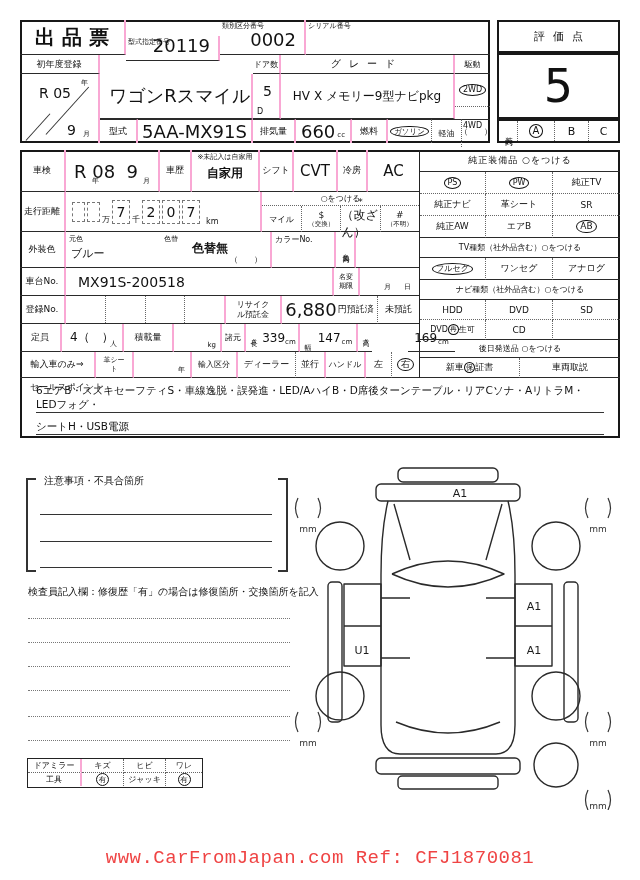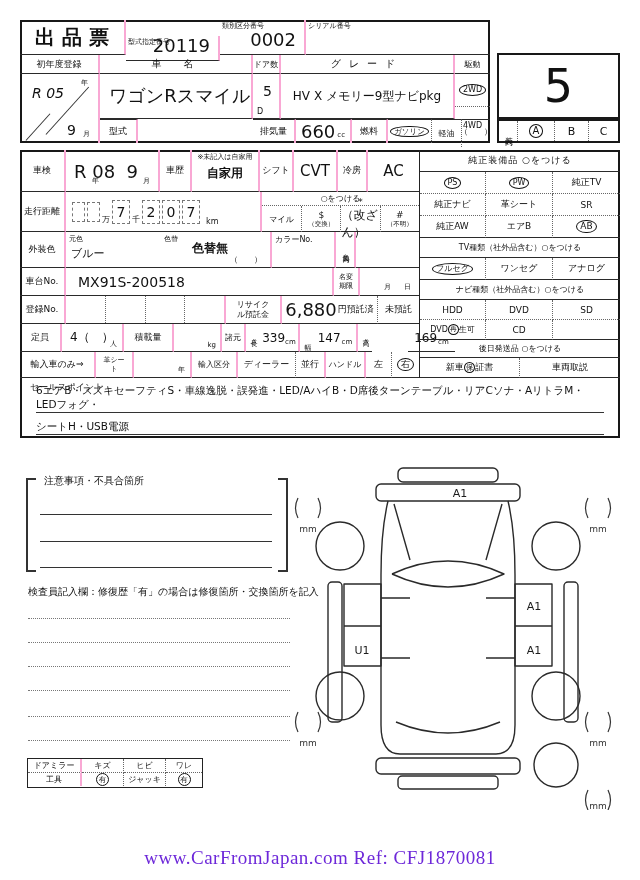--- a/index.html
+++ b/index.html
@@ -24,21 +24,21 @@
   .v{writing-mode:vertical-rl;text-orientation:upright;line-height:1;letter-spacing:-1px;}
   .circ{border:1.4px solid #111;border-radius:50%;padding:0 3px;line-height:1.25;display:inline-block;text-align:center;}
   .circ-s{border:1px solid #111;border-radius:50%;width:11px;height:11px;font-size:7.5px;display:inline-flex;align-items:center;justify-content:center;}
   .dashbox{border:1.2px dashed #777;display:inline-flex;align-items:center;justify-content:center;box-sizing:border-box;}
   .slash{position:absolute;height:1.2px;background:#333;transform-origin:left center;}
   .wrap2{word-break:break-all;line-height:1.15;text-align:center;}
   .uline{border-bottom:1.5px solid #333;display:flex;align-items:flex-end;}
   .dotline{border-top:1.2px dotted #777;height:0;}
   .solline{border-top:1.5px solid #333;height:0;}
   svg text{font-family:"DejaVu Sans",sans-serif;}
-  #footer{font-family:Liberation Serif, serif;color:#6d28d9;letter-spacing:0.5px;}
+  #footer{font-family:Liberation Mono, monospace;color:#ef4444;letter-spacing:0.5px;}
 </style>
 </head>
 <body>
 
 <div id="sheet">
 
   <div class="abs b2" style="left:20px;top:20px;width:470px;height:123px;"></div>
 
   <div class="abs flex br bb" style="left:20px;top:20px;width:106px;height:35px;font-size:20px;font-weight:bold;letter-spacing:7px;padding-left:7px;">出品票</div>
 
@@ -49,58 +49,59 @@
   <div class="abs br bb" style="left:220px;top:20px;width:86px;height:35px;">
     <span class="abs lbl7" style="left:2px;top:1px;">類別区分番号</span>
     <span class="abs val13" style="right:8px;bottom:4px;">0002</span>
   </div>
   <div class="abs bb" style="left:306px;top:20px;width:184px;height:35px;">
     <span class="abs lbl7" style="left:2px;top:1px;">シリアル番号</span>
     <span class="abs val13" style="right:8px;bottom:4px;"></span>
   </div>
 
   <div class="abs flex br bb lbl" style="left:20px;top:55px;width:80px;height:19px;">初年度登録</div>
-  <div class="abs flex br bb" style="left:100px;top:55px;width:153px;height:19px;font-size:10px;letter-spacing:6px;">車　名</div>
   <div class="abs flex br bb lbl8" style="left:253px;top:55px;width:28px;height:19px;">ドア数</div>
   <div class="abs flex br bb" style="left:281px;top:55px;width:174px;height:19px;font-size:10px;letter-spacing:8px;">グレード</div>
   <div class="abs flex bb lbl8" style="left:455px;top:55px;width:35px;height:19px;">駆動</div>
 
   <div class="abs br" style="left:20px;top:74px;width:80px;height:69px;">
     <span class="abs lbl7" style="right:10px;top:4px;">年</span>
-    <span class="abs val14" style="left:12px;top:11px;font-style:italic;">R 05</span>
+    <span class="abs val14" style="left:19px;top:11px;">R 05</span>
     <span class="abs val14" style="right:22px;bottom:5px;">9</span>
     <span class="abs lbl7" style="right:8px;bottom:4px;">月</span>
     <div class="slash" style="left:26px;top:60px;width:64px;transform:rotate(-48deg);"></div>
     <div class="slash" style="left:6px;top:66px;width:36px;transform:rotate(-48deg);"></div>
   </div>
 
   <div class="abs br bb val13" style="left:100px;top:74px;width:153px;height:45px;display:flex;align-items:center;padding-left:9px;">ワゴンRスマイル</div>
   <div class="abs br bb" style="left:253px;top:74px;width:28px;height:45px;">
     <span class="abs val14" style="left:10px;top:9px;">5</span>
     <span class="abs lbl8" style="left:4px;bottom:2px;">D</span>
   </div>
   <div class="abs flex br bb" style="left:281px;top:74px;width:174px;height:45px;font-size:12px;">HV X メモリー9型ナビpkg</div>
   <div class="abs flex bbd" style="left:455px;top:74px;width:35px;height:33px;">
     <span class="circ lbl8">2WD</span>
   </div>
   <div class="abs flex lbl8" style="left:455px;top:107px;width:35px;height:36px;">4WD</div>
 
   <div class="abs flex br lbl" style="left:100px;top:119px;width:38px;height:24px;border-top:1px solid #2a2a2a;">型式</div>
+  <div class="abs flex br val13" style="left:138px;top:119px;width:115px;height:24px;border-top:1px solid #2a2a2a;">5AA-MX91S</div>
   <div class="abs flex br lbl" style="left:253px;top:119px;width:43px;height:24px;border-top:1px solid #2a2a2a;">排気量</div>
   <div class="abs flex br" style="left:296px;top:119px;width:56px;height:24px;border-top:1px solid #2a2a2a;gap:2px;">
     <span class="val13">660</span>
     <span class="lbl7" style="margin-top:7px;">cc</span>
   </div>
   <div class="abs flex br lbl" style="left:352px;top:119px;width:36px;height:24px;border-top:1px solid #2a2a2a;">燃料</div>
   <div class="abs flex brd" style="left:388px;top:119px;width:44px;height:24px;border-top:1px solid #2a2a2a;">
     <span class="circ" style="font-size:7.5px;">ガソリン</span>
   </div>
   <div class="abs flex brd lbl8" style="left:432px;top:119px;width:30px;height:28px;border-top:1px solid #2a2a2a;">軽油</div>
   <div class="abs flex lbl8" style="left:462px;top:119px;width:28px;height:24px;border-top:1px solid #2a2a2a;">（　　）</div>
 
+  <div class="abs flex b2" style="left:497px;top:20px;width:123px;height:33px;font-size:11px;letter-spacing:8px;padding-left:8px;">評価点</div>
   <div class="abs flex b2" style="left:497px;top:53px;width:123px;height:66px;font-size:46px;">5</div>
   <div class="abs b2" style="left:497px;top:119px;width:123px;height:24px;display:flex;">
     <div class="flex brd v lbl8" style="width:18px;">内装</div>
     <div class="flex brd" style="width:36px;">
       <span class="circ" style="font-size:10px;">A</span>
     </div>
     <div class="flex brd" style="width:33px;font-size:11px;">B</div>
     <div class="flex" style="flex:1;font-size:11px;">C</div>
   </div>
 

